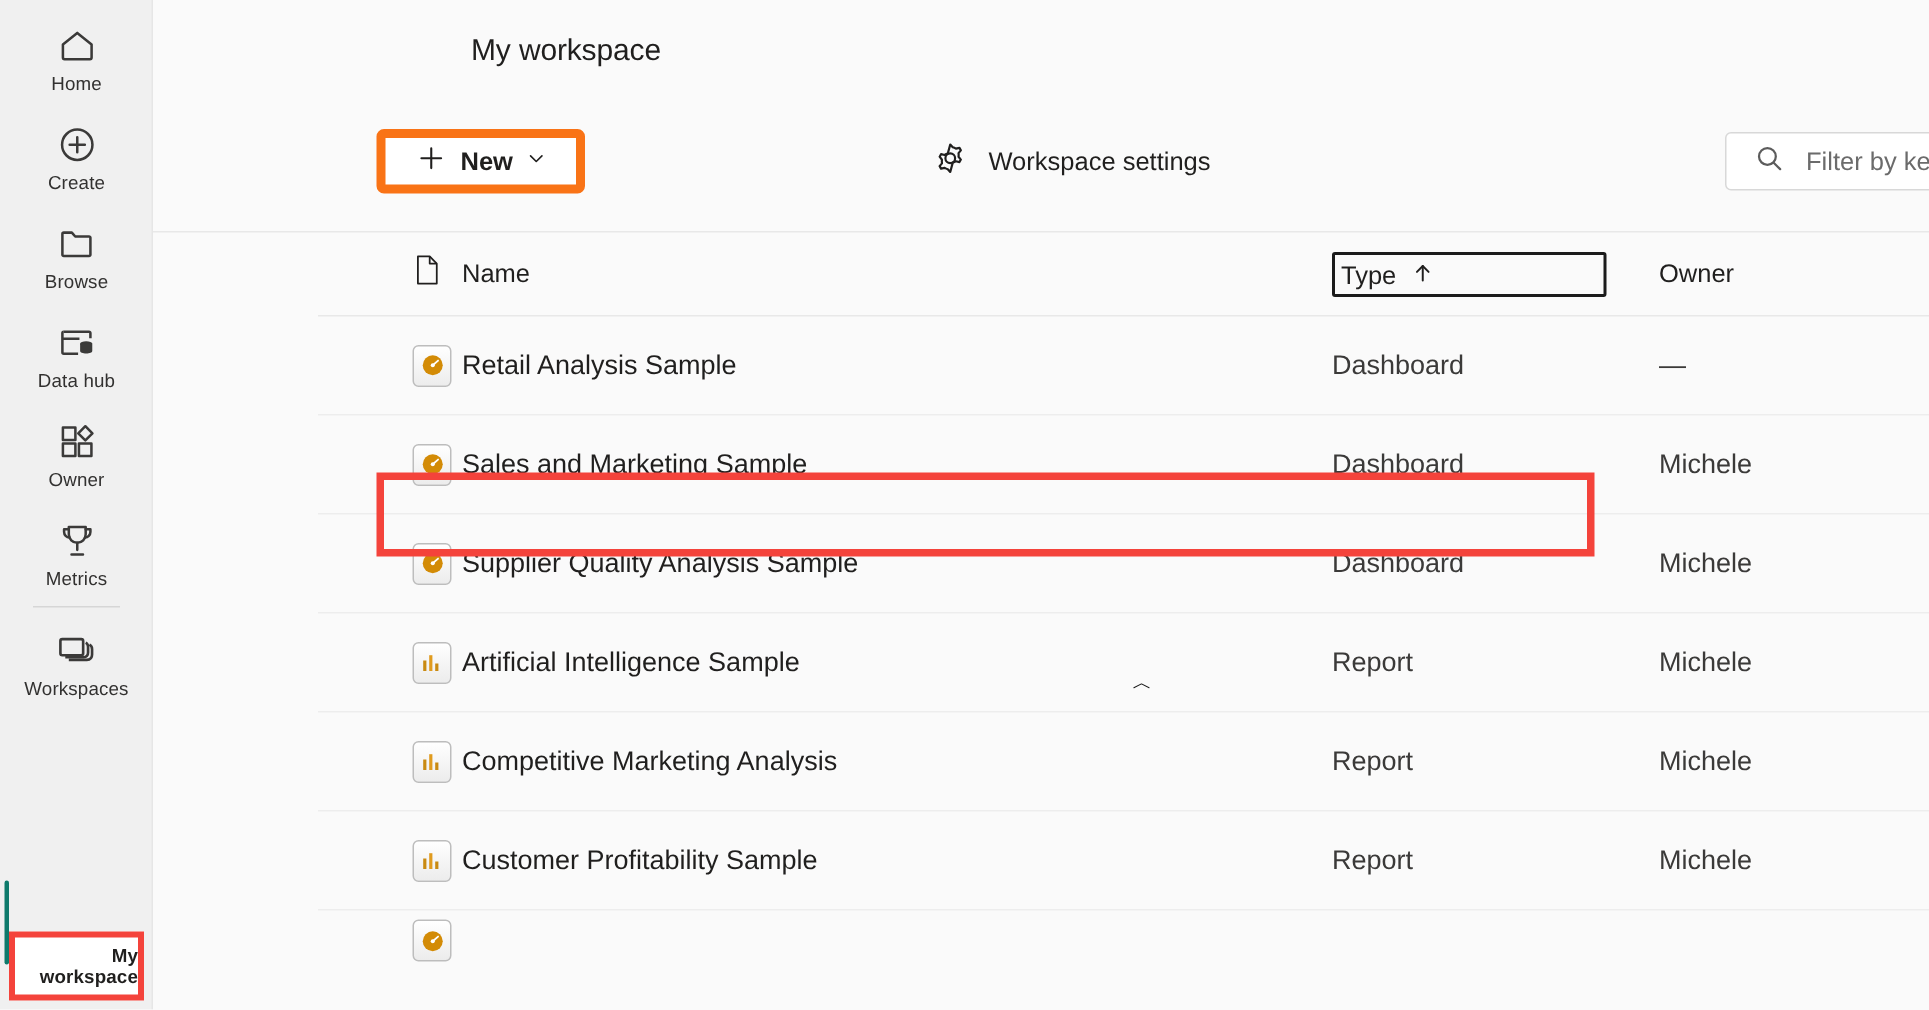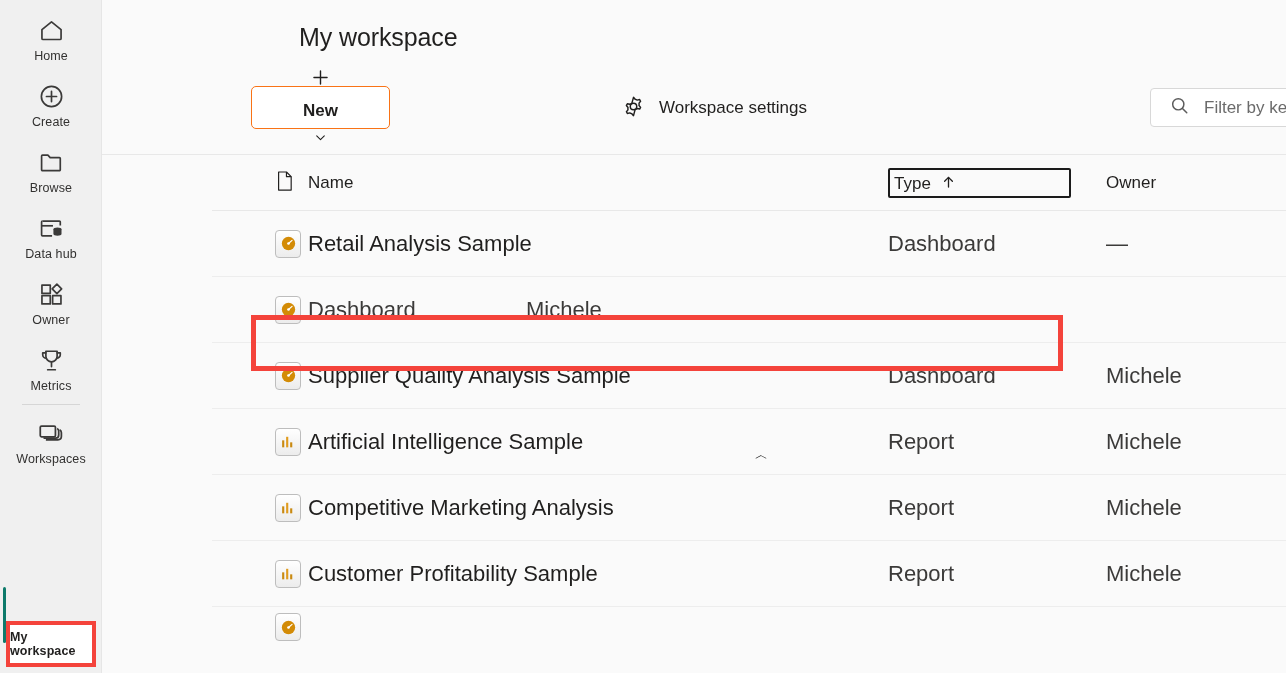--- a/index.html
+++ b/index.html
@@ -36,43 +36,42 @@
 
   
   #ws-accent {
     position: absolute; left: 3px; top: 587px;
     width: 3px; height: 56px; background: #0e7a6b; border-radius: 2px;
   }
   #my-workspace {
     position: absolute; left: 6px; top: 621px;
     width: 90px; height: 46px;
     display: flex; flex-direction: column;
-    align-items: flex-start; justify-content: center;
+    align-items: flex-end; justify-content: center;
     background: #ffffff;
     border: 4px solid #f4433b;
     cursor: pointer;
   }
   #my-workspace .nav-label { font-size: 12.5px; font-weight: 700; color: #201f1e; }
 
   
   #main { position: relative; flex: 1 1 auto; height: 673px; background: #fafafa; }
 
   #page-title {
-    position: absolute; left: 197px; top: 23px;
-    font-size: 25px; font-weight: 400; color: #201f1e; letter-spacing: -0.1px;
+    position: absolute; left: 212px; top: 23px;
+    font-size: 20px; font-weight: 400; color: #201f1e; letter-spacing: -0.1px;
   }
   #toolbar-sep { position: absolute; left: 110px; top: 154px; right: 0; height: 1px; background: #e8e8e8; }
 
   #new-button {
     position: absolute; left: 149px; top: 86px;
     width: 139px; height: 43px;
     display: flex; align-items: center; justify-content: center; gap: 9px;
-    background: #ffffff; border: 1px solid #f97316; border-radius: 5px;
+    background: #ffffff; border: 6px solid #f97316; border-radius: 5px;
     cursor: pointer;
-    flex-direction: column;
   }
   #new-button .lbl { font-size: 17px; font-weight: 700; color: #201f1e; }
 
   .tool-btn {
     position: absolute; height: 40px;
     display: flex; align-items: center; gap: 13px;
     cursor: pointer; background: transparent;
   }
   .tool-btn .lbl { font-size: 17px; color: #201f1e; }
   #upload-button { left: 328px; top: 88px; }
@@ -99,21 +98,21 @@
     border-bottom: 1px solid #ededed;
   }
   #head-row { height: 56px; border-bottom: 1px solid #e8e8e8; }
 
   .c-icon  { flex: 0 0 96px;  display: flex; align-items: center; justify-content: flex-start; padding-left: 63px; }
   .c-name  { flex: 0 0 580px; padding-left: 0px; }
   .c-type  { flex: 0 0 218px; }
   .c-owner { flex: 0 0 196px; }
 
   .hdr { font-size: 17px; color: #201f1e; }
-  .cell { font-size: 22px; color: #3b3a39; margin-top: 28px; }
+  .cell { font-size: 18px; color: #3b3a39; margin-top: 28px; }
   .cell.name { color: #201f1e; }
 
   #type-header-box {
     display: inline-flex; align-items: flex-start; gap: 10px;
     border: 2px solid #1b1b1b; border-radius: 2px;
     padding: 4px 10px 5px 4px; width: 183px; height: 30px;
     background: #fafafa;
   }
 
   
@@ -329,20 +328,23 @@
   <div class="row">
     <div class="c-icon">
       <span class="item-ico">
                 <svg width="17" height="17" viewBox="0 0 24 24">
                   <circle cx="12" cy="12" r="9.4" fill="#d38b06"></circle>
                   <path d="M12 12 L17 7.6" stroke="#fff" stroke-width="1.7" stroke-linecap="round"></path>
                   <circle cx="12" cy="12" r="1.9" fill="#fff"></circle>
                 </svg>
               </span>
     </div>
+    <div class="c-name">
+      <span class="cell name">Sales and Marketing Sample</span>
+    </div>
     <div class="c-type">
       <span class="cell">Dashboard</span>
     </div>
     <div class="c-owner">
       <span class="cell">Michele</span>
     </div>
 
   </div>
 
   <div class="row">

